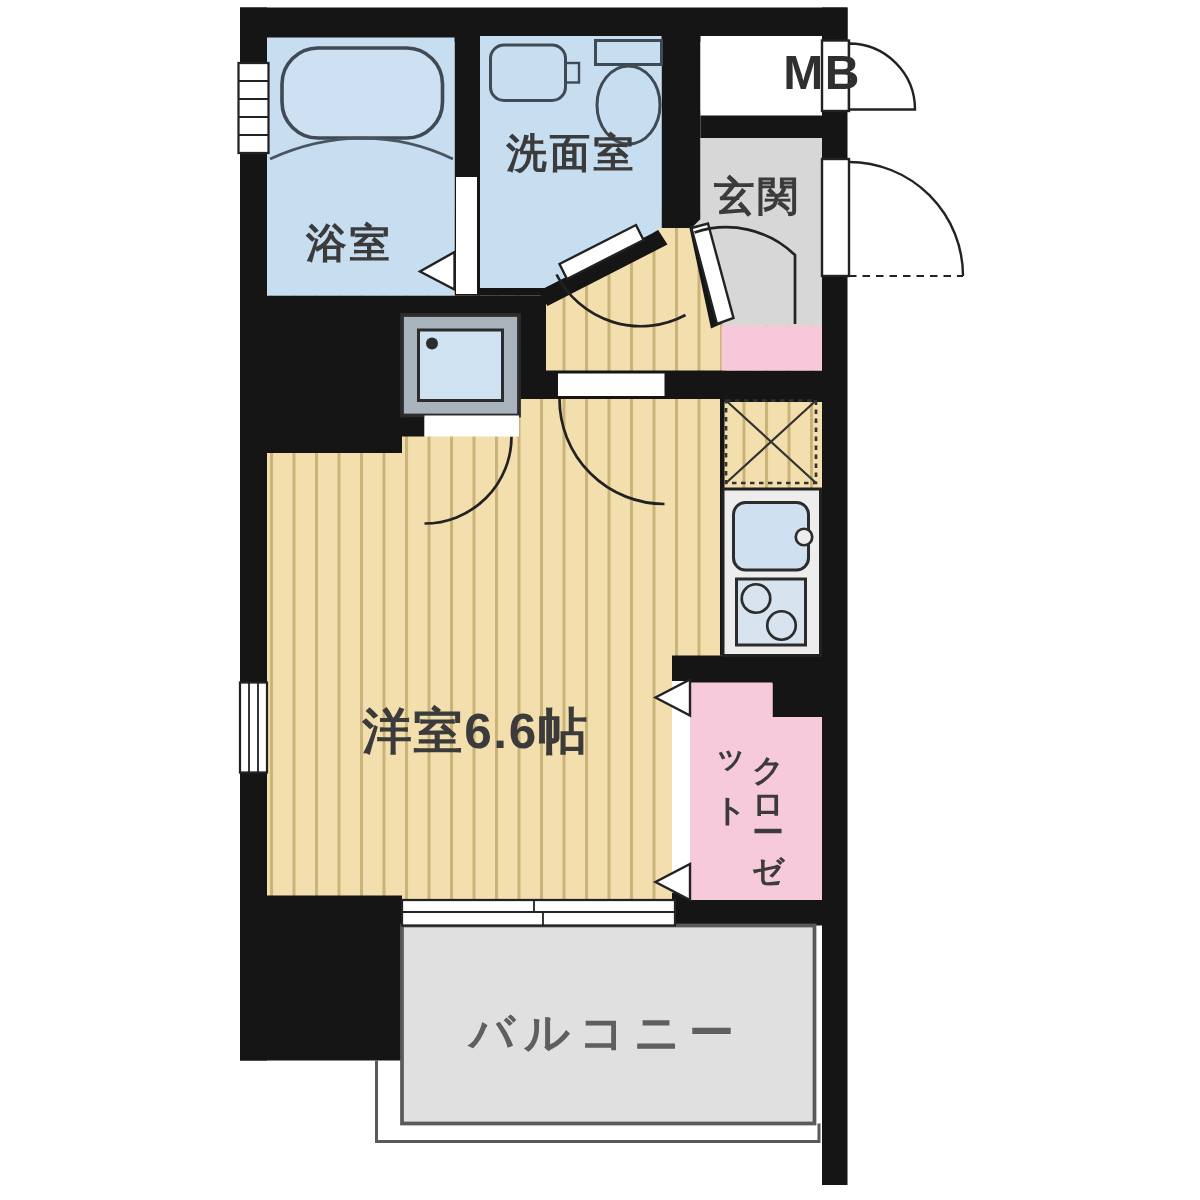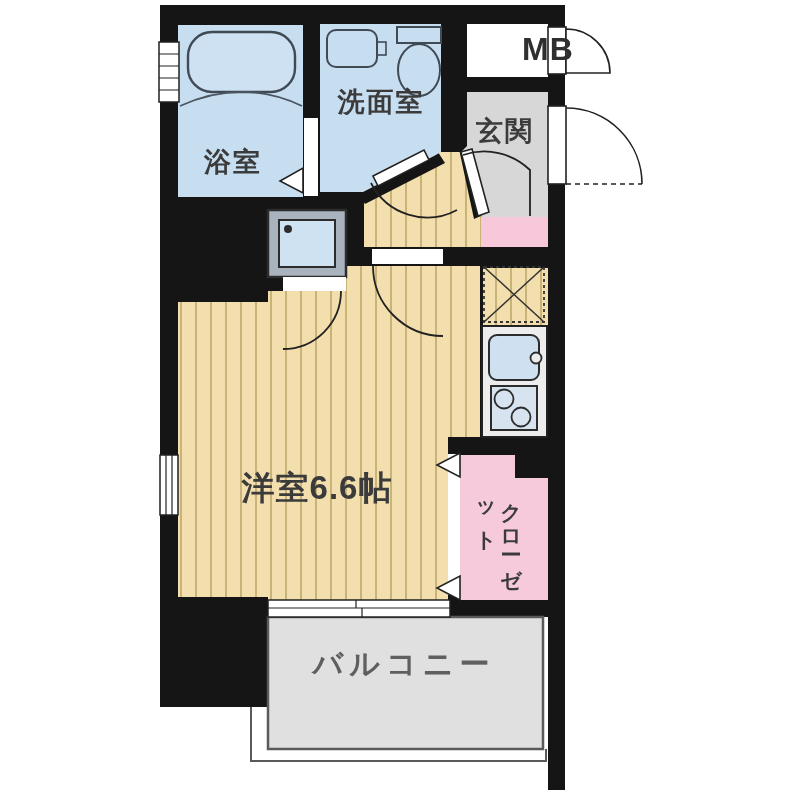--- a/index.html
+++ b/index.html
@@ -122,14 +122,14 @@
 
   <div class="lbl lbl-sm" style="left:233px;top:162px;">浴室</div>
   <div class="lbl lbl-sm" style="left:381px;top:102px;">洗面室</div>
   <div class="lbl lbl-mb" style="left:504px;top:49px;margin-left:44px;">MB</div>
   <div class="lbl lbl-sm" style="left:505px;top:131px;font-family:Liberation Serif, serif;">玄関</div>
   <div class="lbl lbl-room" style="left:317px;top:440px;margin-top:48px;">洋室6.6帖</div>
   <div class="lbl-closet">
     <span>クロー</span>
     <span>ゼット</span>
   </div>
-  <div class="lbl lbl-balcony" style="left:404px;top:664px;">バルコニー</div>
+  <div class="lbl lbl-balcony" style="left:404px;top:689px;">バルコニー</div>
 </div>
 
 </body></html>

